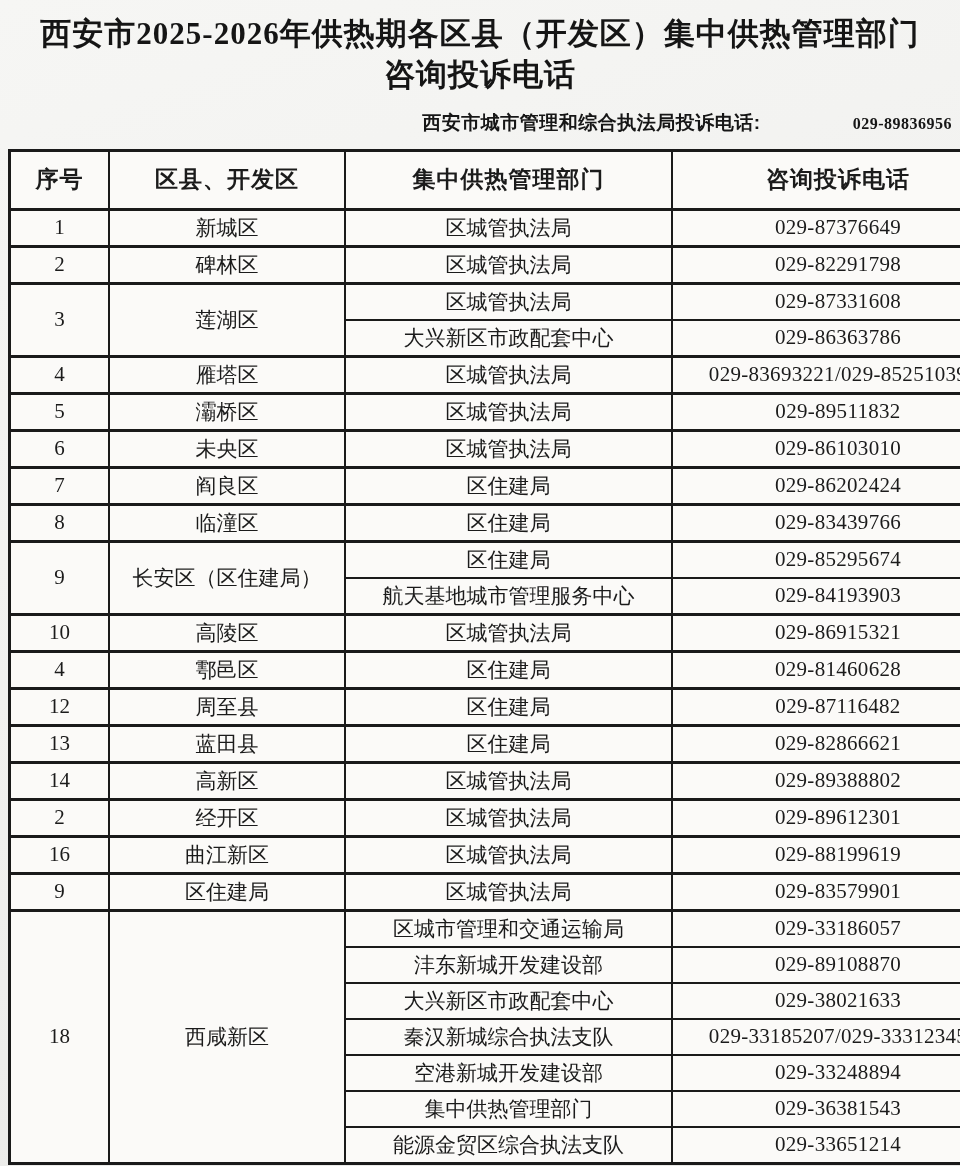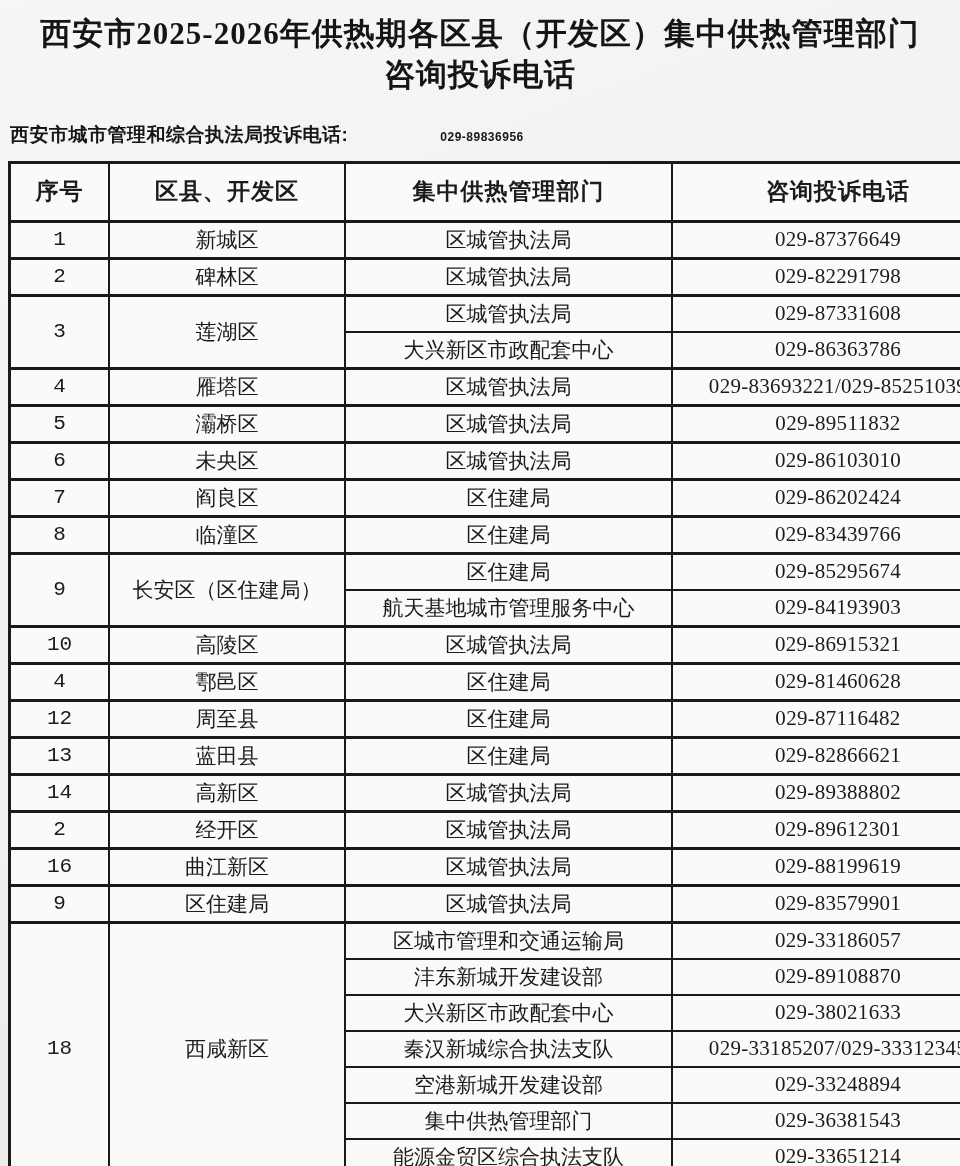--- a/index.html
+++ b/index.html
@@ -27,32 +27,33 @@
     font-family: "Liberation Serif", serif;
     font-weight: bold;
     font-size: 31px;
     line-height: 1.32;
     letter-spacing: 1px;
     color: #151515;
   }
   .subtitle {
     display: flex;
     align-items: baseline;
-    margin: 26px 0 0 2px;
+    margin: 14px 0 0 2px;
     font-weight: bold;
     font-size: 19px;
     color: #161616;
+    justify-content: flex-end;
   }
   .subtitle-label {
     font-family: "Liberation Sans", sans-serif;
     letter-spacing: 0.5px;
   }
   .subtitle-phone {
-    font-family: Liberation Sans, sans-serif;
-    font-size: 12px;
+    font-family: Liberation Serif, serif;
+    font-size: 16px;
     margin-left: 92px;
     letter-spacing: 0.5px;
   }
   table.hotline-table {
     border-collapse: collapse;
     table-layout: fixed;
     width: 944px;
     margin: 13px auto 0 auto;
     background: #fbfaf8;
     border: 3px solid #1a1a1a;
@@ -73,21 +74,21 @@
     border-bottom-width: 3px;
     letter-spacing: 1px;
   }
   .hotline-table tbody td {
     height: 34px;
     font-size: 21px;
   }
   .hotline-table tbody tr.group-start td {
     border-top-width: 3px;
   }
-  .col-no      { width: 85px; font-family: Liberation Mono, monospace; }
+  .col-no      { width: 85px; }
   .col-district{ width: 222px; }
   .col-dept    { width: 313px; }
   .col-phone   { width: 318px; }
   .phone-cell  { letter-spacing: 0.3px; }
 </style>
 </head>
 <body>
 
 <div class="page">
 

